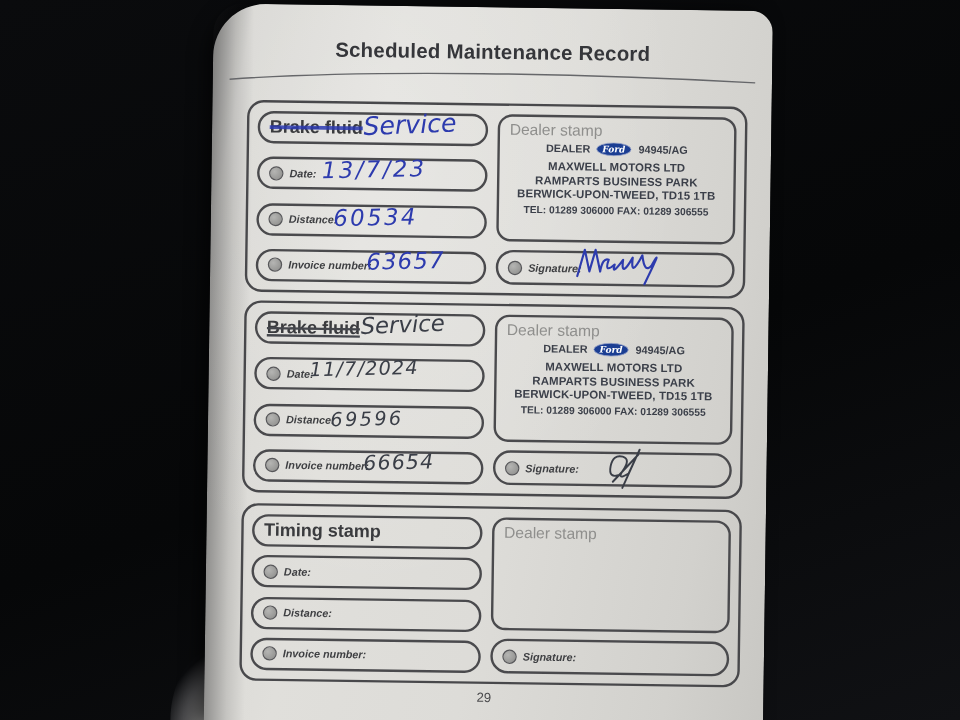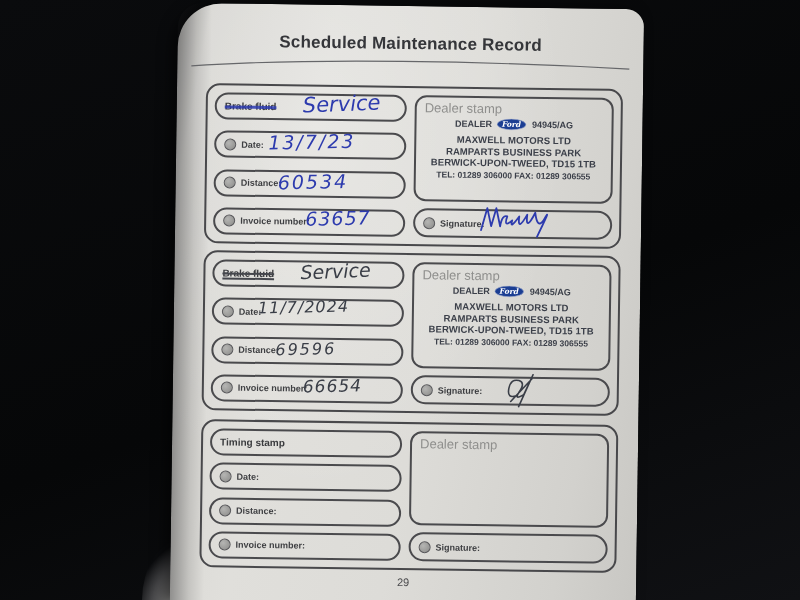--- a/index.html
+++ b/index.html
@@ -61,22 +61,22 @@
 
   .pill {
     border:2px solid #4a4a4d; border-radius:16px; height:27px;
     display:flex; align-items:center; padding:0 8px; position:relative;
   }
   .bullet {
     width:12px; height:12px; border-radius:50%;
     background:radial-gradient(circle at 35% 35%, #b5b5b3, #8b8b89);
     border:1.5px solid #57575a; flex:none; margin-right:5px;
   }
-  .flabel { font-size:9px; font-weight:600; color:#3e3f42; white-space:nowrap; }
-  .ptitle { font-size:10px; font-weight:bold; color:#3a3b3e; }
+  .flabel { font-size:9px; font-weight:600; color:#3e3f42; white-space:nowrap;font-style:italic; }
+  .ptitle { font-size:15px; font-weight:bold; color:#3a3b3e; }
   .struck-blue {
     text-decoration:line-through; text-decoration-thickness:3px;
     text-decoration-color:rgba(43,57,176,0.85);
   }
   .struck-dark {
     text-decoration:underline line-through; text-decoration-thickness:1.5px;
     text-decoration-color:#45474d;
   }
   .hand {
     position:absolute; font-family:"DejaVu Sans", sans-serif; font-style:italic;

